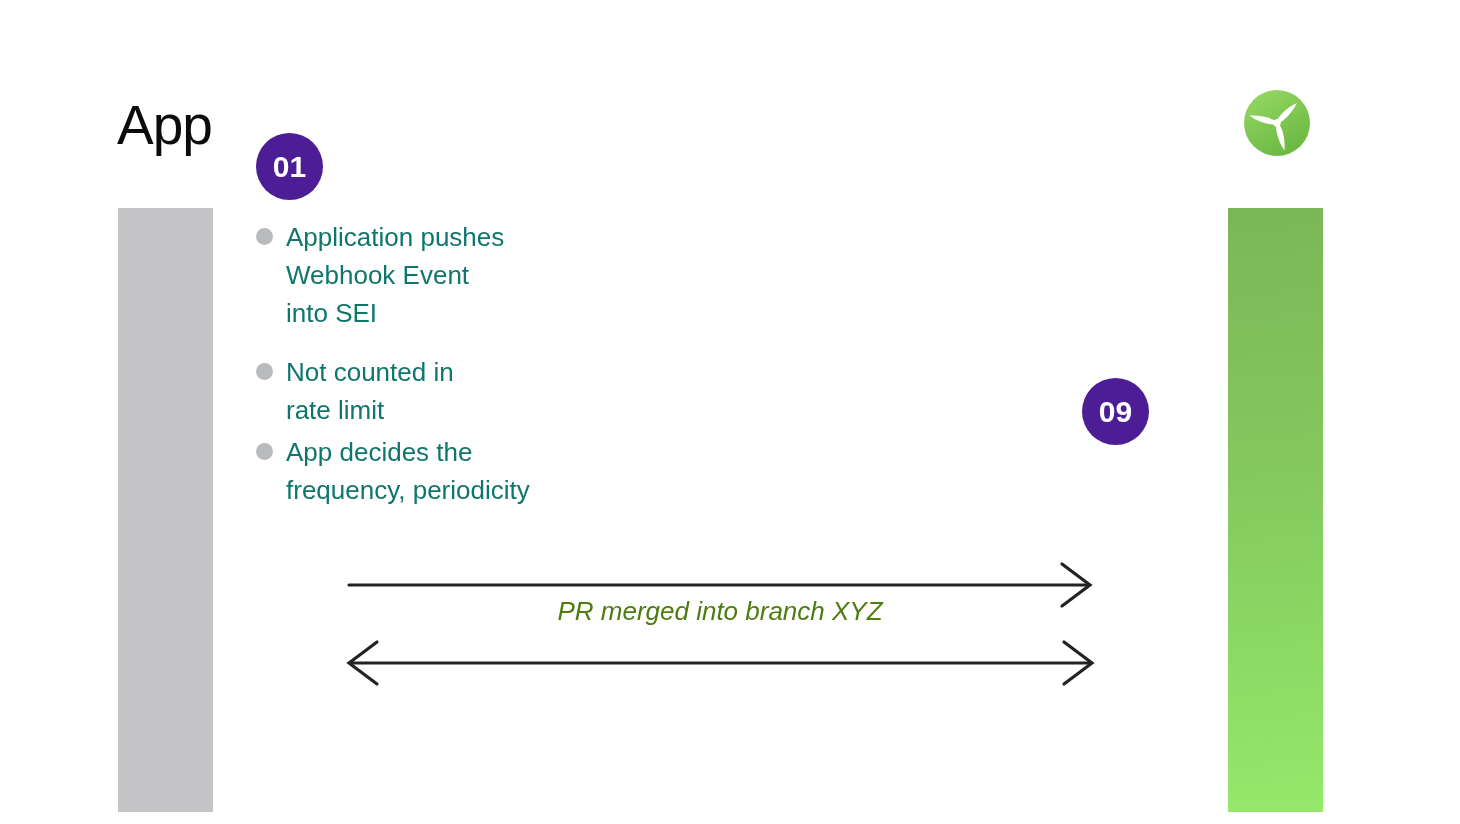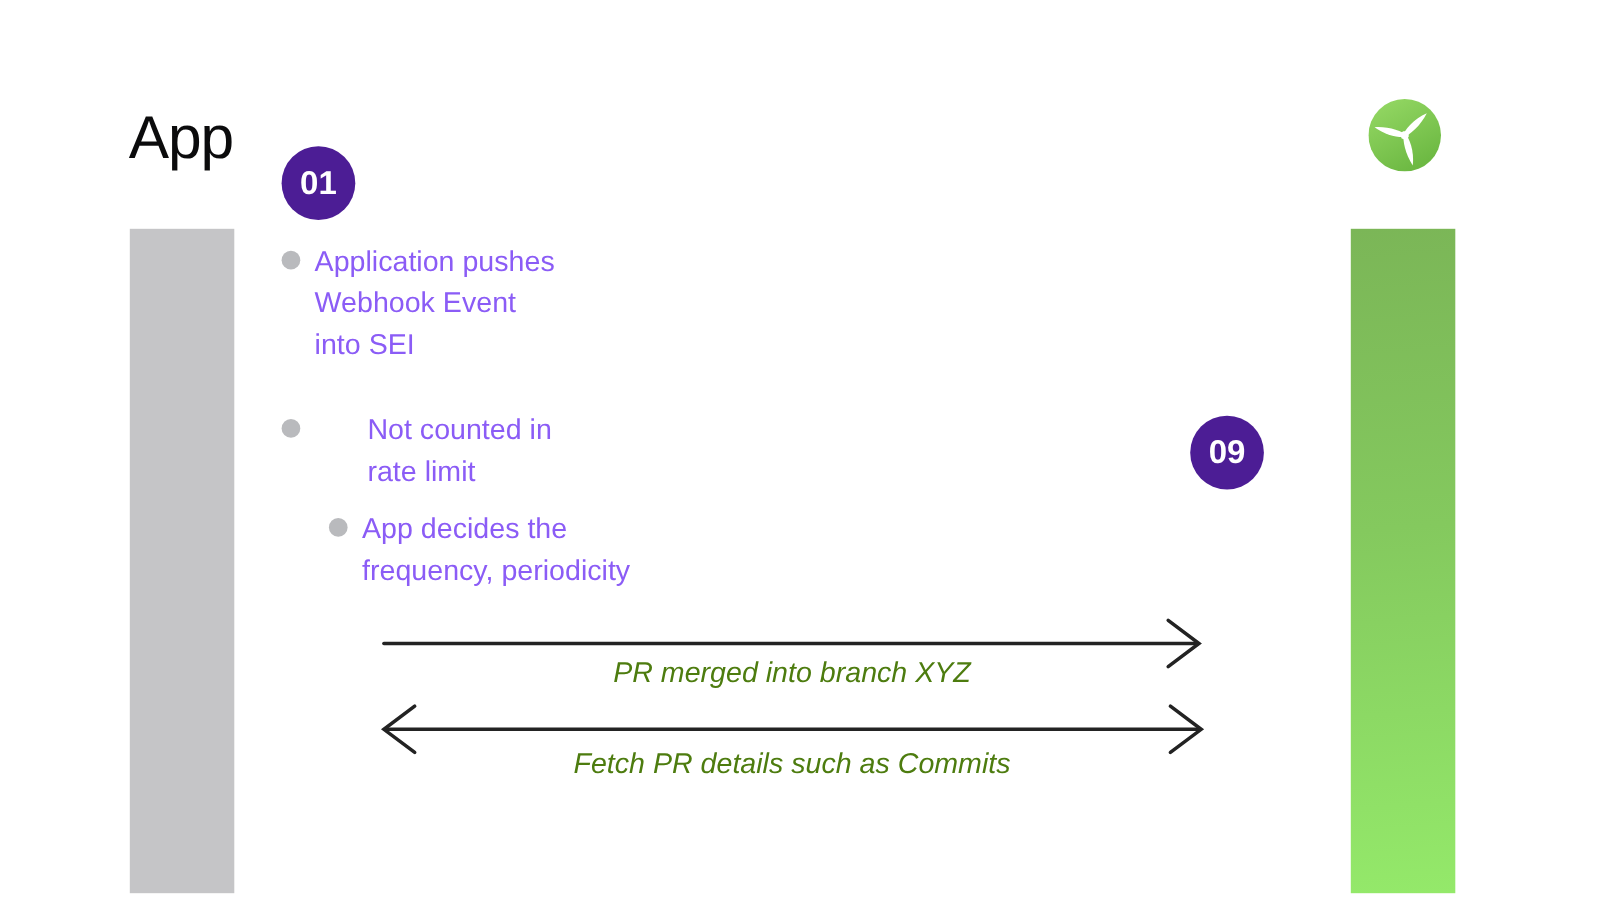--- a/index.html
+++ b/index.html
@@ -55,34 +55,34 @@
   .bullet-list {
     position: absolute;
     left: 256px;
     top: 218px;
     width: 360px;
   }
   .list-item {
     display: flex;
     align-items: flex-start;
   }
-  .list-item + .list-item-gap-lg { margin-top: 39px; gap: 48px; }
-  .list-item + .list-item-gap-sm { margin-top: 14px; justify-content: center; }
+  .list-item + .list-item-gap-lg { margin-top: 21px; }
+  .list-item + .list-item-gap-sm { margin-top: 4px; }
   .dot {
     flex: none;
     width: 17px;
     height: 17px;
     border-radius: 50%;
     background: #b9babd;
     margin-top: 10px;
   }
   .li-text {
     font-size: 26px;
     line-height: 38px;
-    color: #8b5cf6;
+    color: #0f766e;
     white-space: pre-line;
     margin-left: 13px;
   }
   .right-item {
     position: absolute;
     top: 460px;
     right: 276px;
     display: flex;
     align-items: flex-start;
   }
@@ -175,15 +175,14 @@
   </svg>
   <div class="arrow-label arrow-label-1">PR merged into branch XYZ</div>
 
   <svg class="arrow-svg arrow-2" viewBox="0 0 760 56">
     <g stroke="#232323" stroke-width="3.2" fill="none" stroke-linecap="round">
       <line x1="11" y1="27" x2="750" y2="27"></line>
       <polyline points="724,6 752,27 724,48"></polyline>
       <polyline points="37,6 9,27 37,48"></polyline>
     </g>
   </svg>
-  <div class="arrow-label arrow-label-2">Fetch PR details such as Commits</div>
 
 </div>
 
 </body></html>

